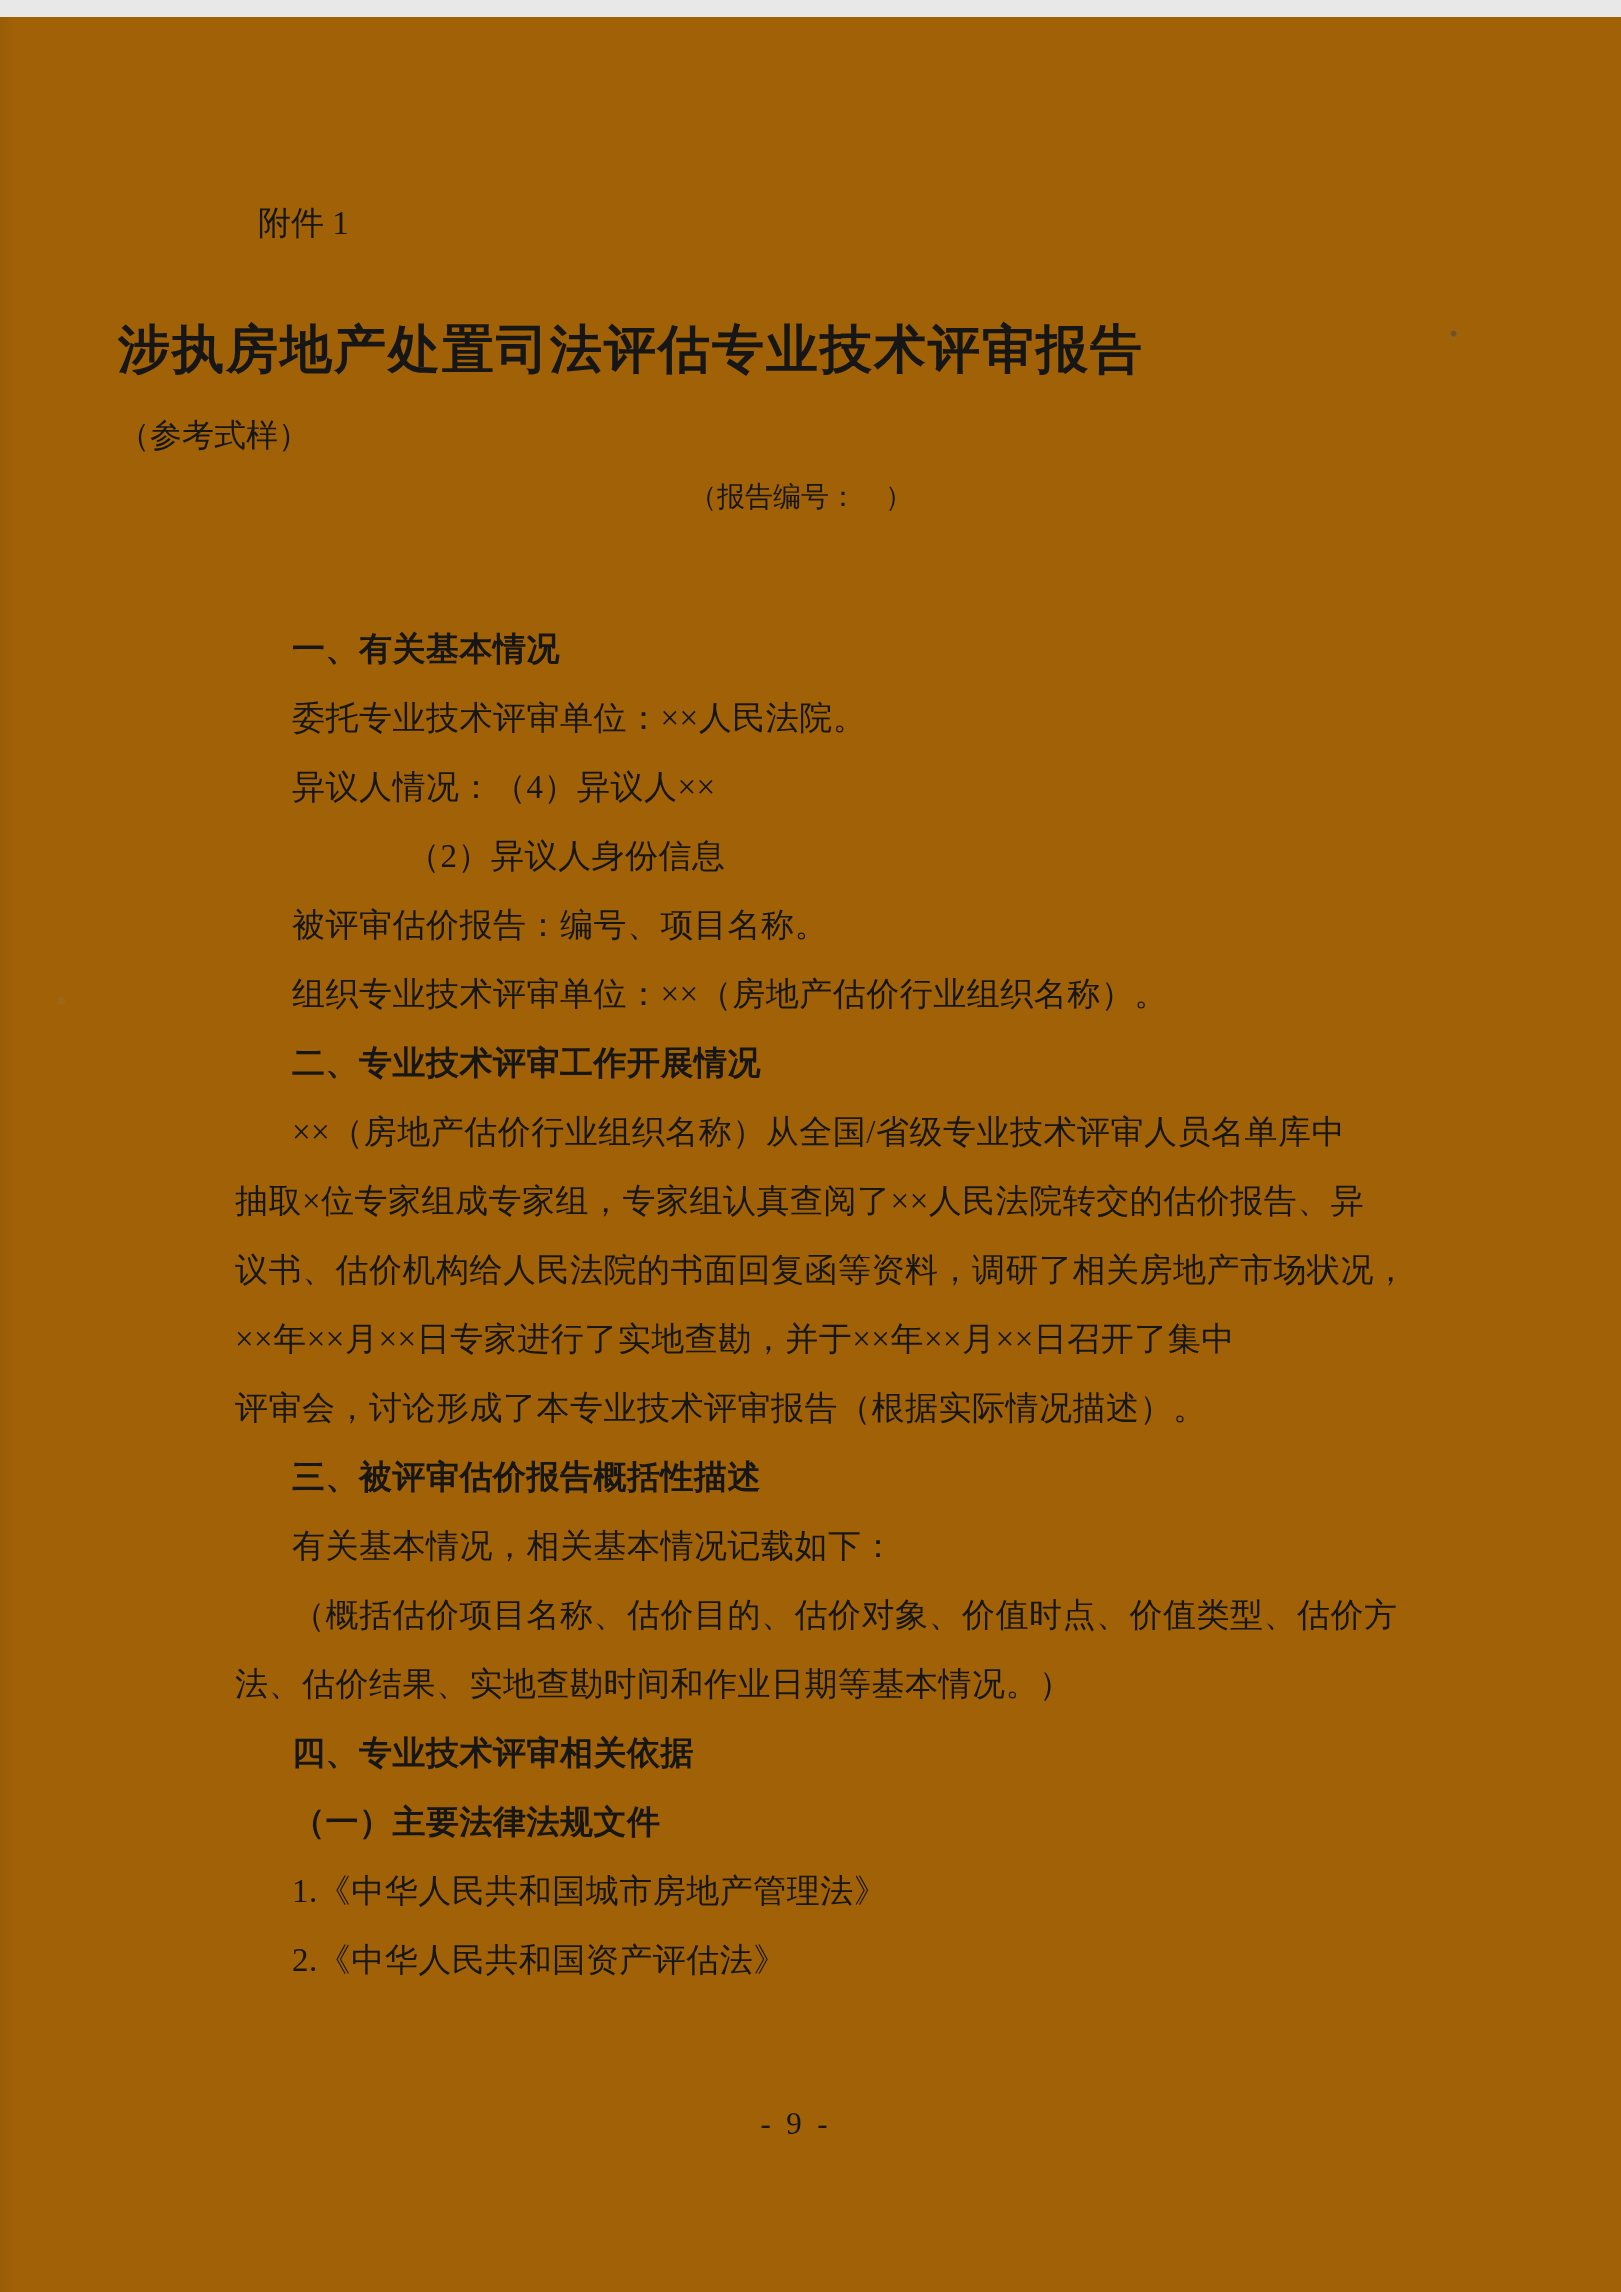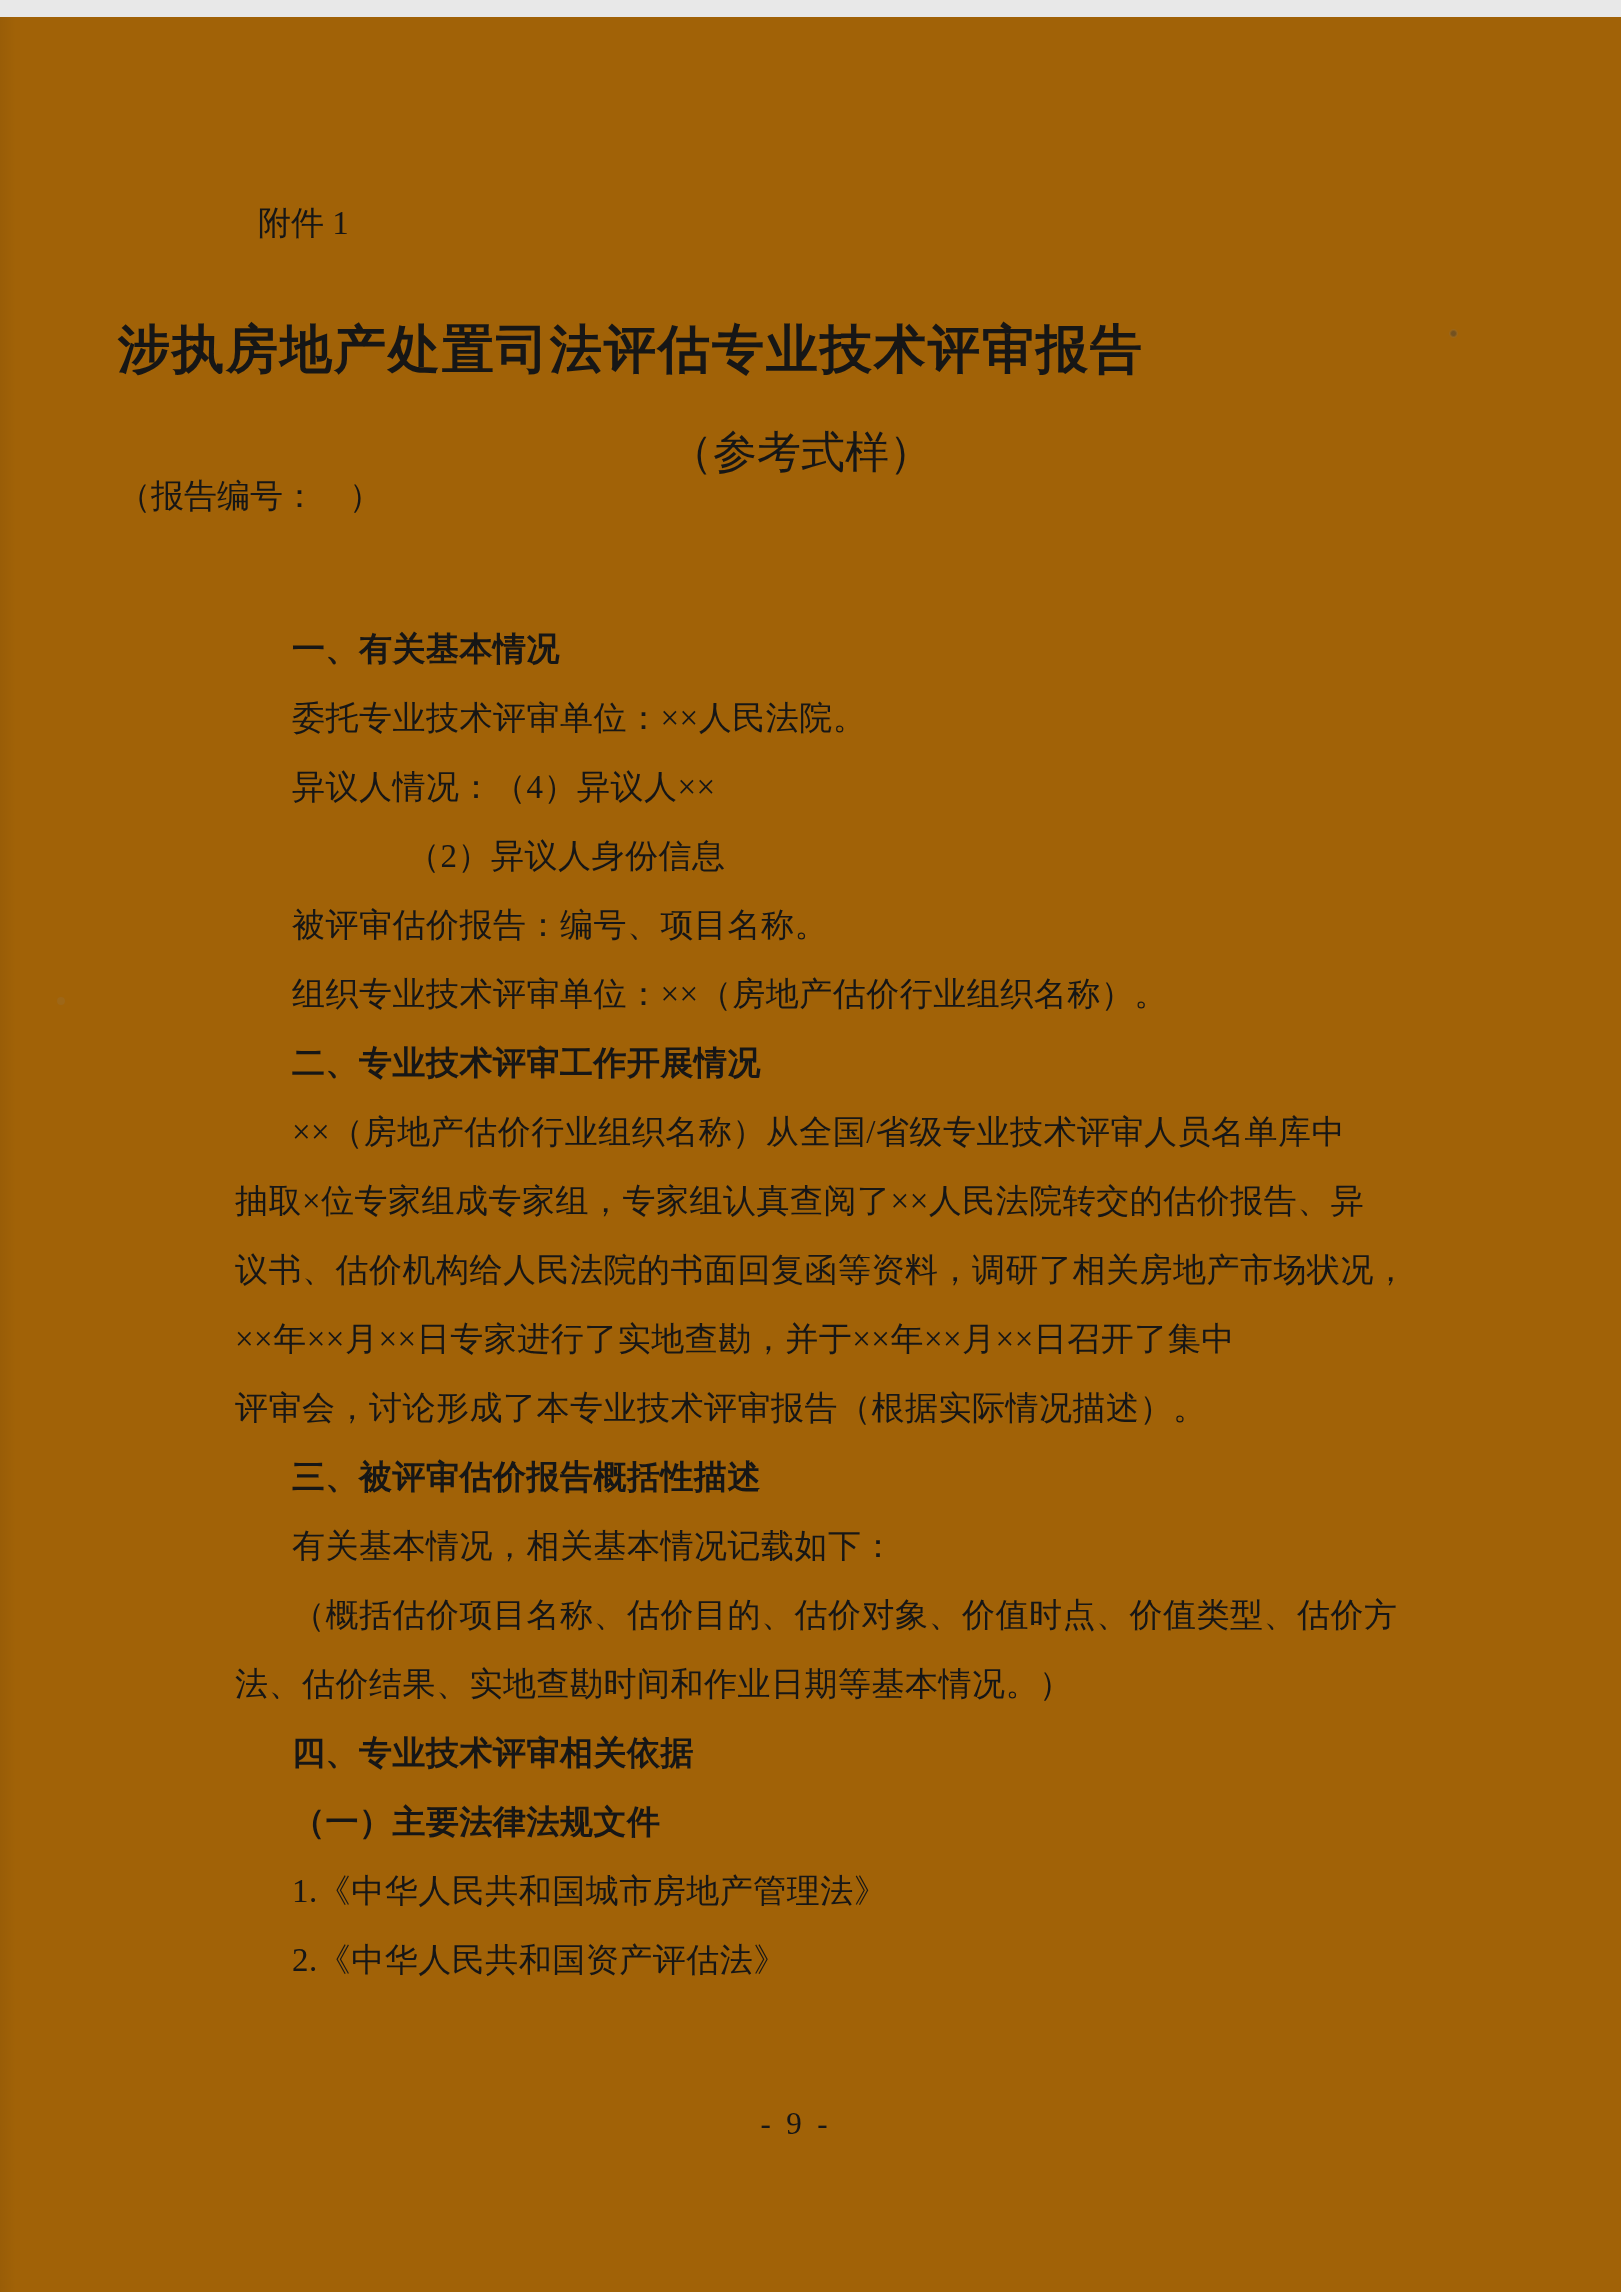--- a/index.html
+++ b/index.html
@@ -55,31 +55,31 @@
     text-align: left;
     font-size: 52px;
     font-weight: 700;
     letter-spacing: 2px;
     line-height: 65px;
     white-space: pre;
   }
   .doc-subtitle {
     position: absolute;
     left: 118px; right: 137px;
-    top: 414px;
-    text-align: center;
-    font-size: 44px;
+    top: 397px;
+    font-size: 32px;
     line-height: 43px;
     white-space: pre;
   }
   .doc-report-no {
     position: absolute;
     left: 118px; right: 137px;
     top: 457px;
-    font-size: 33px;
+    text-align: center;
+    font-size: 28px;
     line-height: 45px;
     white-space: pre;
   }
   .body-block {
     position: absolute;
     left: 235px; top: 598px;
     width: 1166px;
   }
   .line {
     height: 69px;

